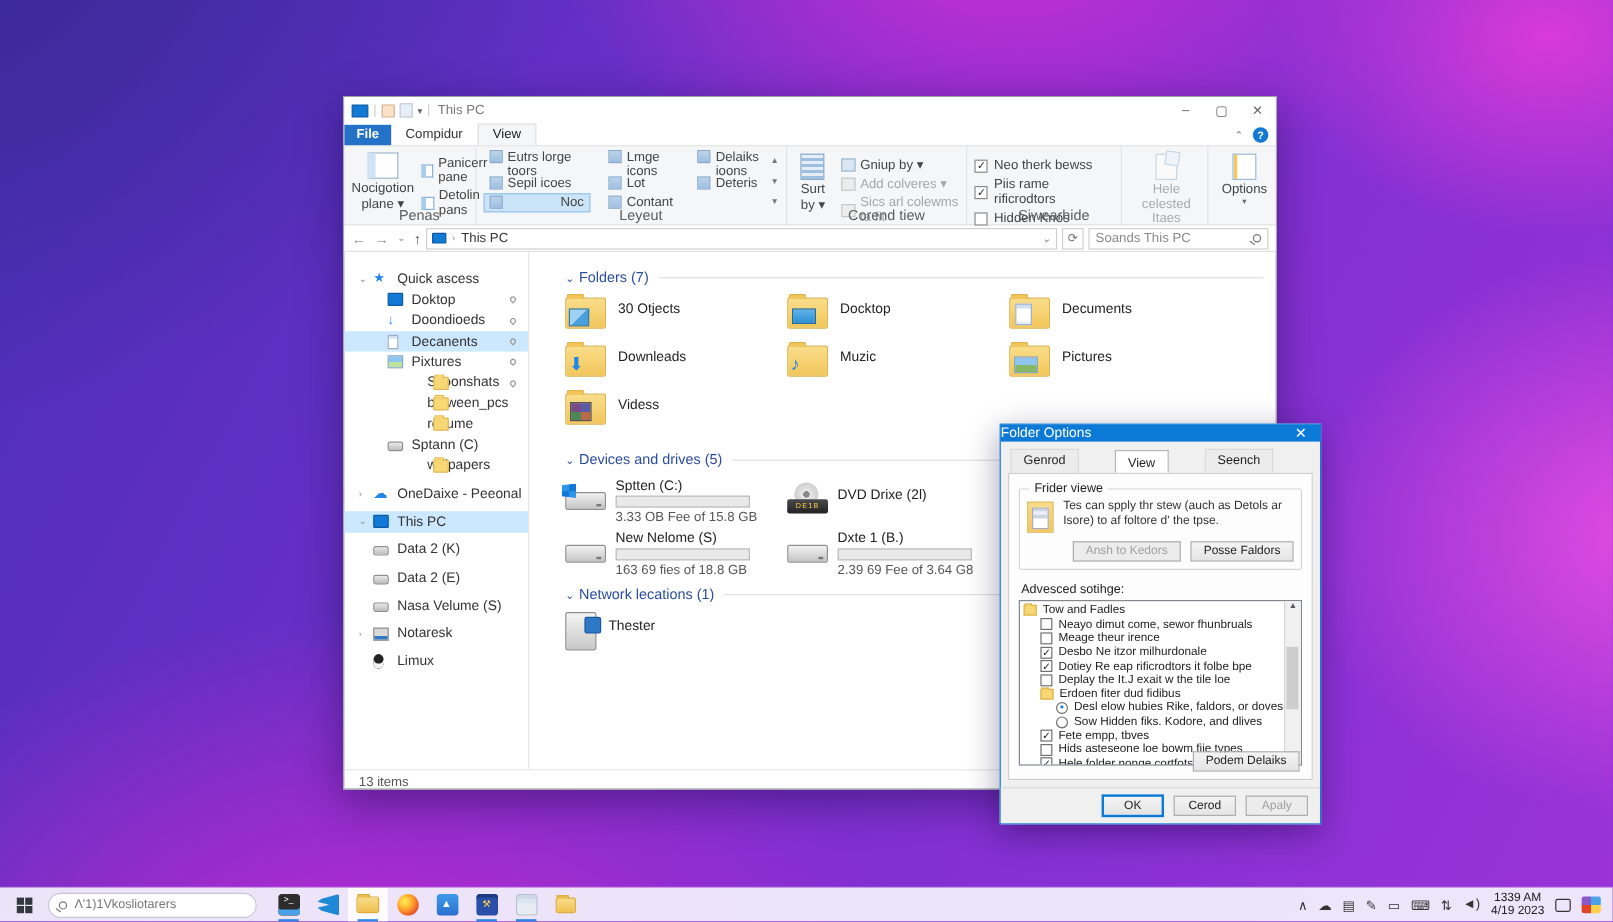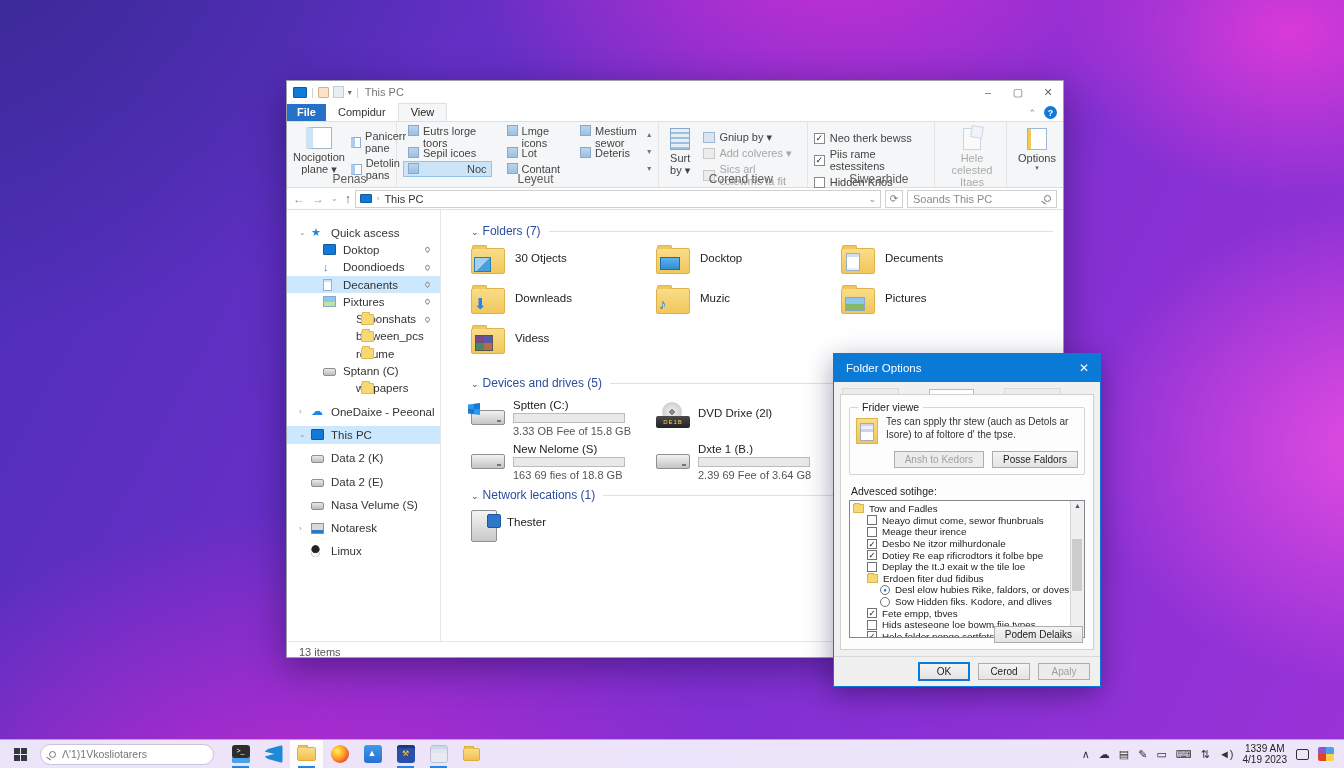--- a/index.html
+++ b/index.html
@@ -144,21 +144,21 @@
   .net-tile { display:flex; gap:10px; }
   .net-ic { width:26px; height:32px; background:linear-gradient(#f4f4f4,#c8c8c8); border:1px solid #8f8f8f; border-radius:2px; position:relative; flex:none; }
   .net-ic::after { content:""; position:absolute; right:-5px; top:3px; width:12px; height:12px; background:#2e78c8; border:1px solid #1b56a0; border-radius:2px; }
   .net-label { padding-top:6px; font-size:11.5px; color:#222; }
 
   .statusbar { height:20px; border-top:1px solid #e6e6e6; display:flex; align-items:center; padding-left:12px; color:#555; font-size:11px; }
 
   
   #dialog { position:absolute; left:833px; top:353px; width:268px; height:334px;
     background:#f0f0f0; border:1px solid #0b79d6; box-shadow:0 8px 26px rgba(20,8,60,.4); font-size:10.5px; color:#222; }
-  .dlg-title { height:28px; background:#0b79d6; color:#fff; display:flex; align-items:center; padding-left:12px; font-size:11.5px; }
+  .dlg-title { height:14px; background:#0b79d6; color:#fff; display:flex; align-items:center; padding-left:0; font-size:11.5px; }
   .dlg-close { margin-left:auto; width:32px; height:22px; display:flex; align-items:center; justify-content:center; color:#fff; font-size:12px; }
   .dlg-tabs { display:flex; padding:6px 0 0 8px;gap:29px; }
   .dlg-tab { padding:3px 10px 4px; border:1px solid #d9d9d9; border-bottom:none; background:#ececec; margin-right:1px; font-size:10.5px; }
   .dlg-tab.active { background:#fff; position:relative; top:1px; border-color:#b8b8b8; padding-top:4px; }
   .dlg-panel { position:absolute; left:6px; right:6px; top:40px; bottom:36px; background:#fdfdfd; border:1px solid #d0d0d0; padding:8px; }
   .groupbox { border:1px solid #d5d5d5; border-radius:2px; padding:8px 6px 6px; position:relative; margin-top:4px; }
   .groupbox legend, .gb-legend { position:absolute; top:-7px; left:8px; background:#fdfdfd; padding:0 4px; font-size:10.5px; color:#222; }
   .fv-row { display:flex; gap:8px; }
   .fv-folder { width:22px; height:26px; background:linear-gradient(#f9dd8a,#f2c65a); border:1px solid #e0b34a; position:relative; flex:none; margin-top:2px; }
   .fv-folder::after { content:""; position:absolute; left:3px; top:4px; width:12px; height:16px; background:#fff; border:1px solid #aab; box-shadow:inset 0 2px 0 #ccd5e0, inset 0 5px 0 #eef, inset 0 8px 0 #ccd5e0; }
@@ -269,21 +269,21 @@
           <div class="li">
               <span class="li-ic"></span>
               <span>Eutrs lorge toors</span>
             </div>
           <div class="li">
               <span class="li-ic"></span>
               <span>Lmge icons</span>
             </div>
           <div class="li">
               <span class="li-ic"></span>
-              <span>Mestium sewor</span>
+              <span>Delaiks ioons</span>
             </div>
           <div class="li">
               <span class="li-ic"></span>
               <span>Sepil icoes</span>
             </div>
           <div class="li">
               <span class="li-ic"></span>
               <span>Lot</span>
             </div>
           <div class="li">
@@ -334,21 +334,21 @@
     </div>
 
     <div class="rgroup" style="width:130px">
       <div class="sh-col">
         <div class="sh-item">
           <span class="rib-cb">✓</span>
           <span>Neo therk bewss</span>
         </div>
         <div class="sh-item">
           <span class="rib-cb">✓</span>
-          <span>Piis rame estessitens</span>
+          <span>Piis rame rificrodtors</span>
         </div>
         <div class="sh-item">
           <span class="rib-cb"></span>
           <span>Hidden Knos</span>
         </div>
       </div>
       <div class="rgroup-label">Siwearhide</div>
     </div>
 
     <div class="rgroup" style="width:72px">

